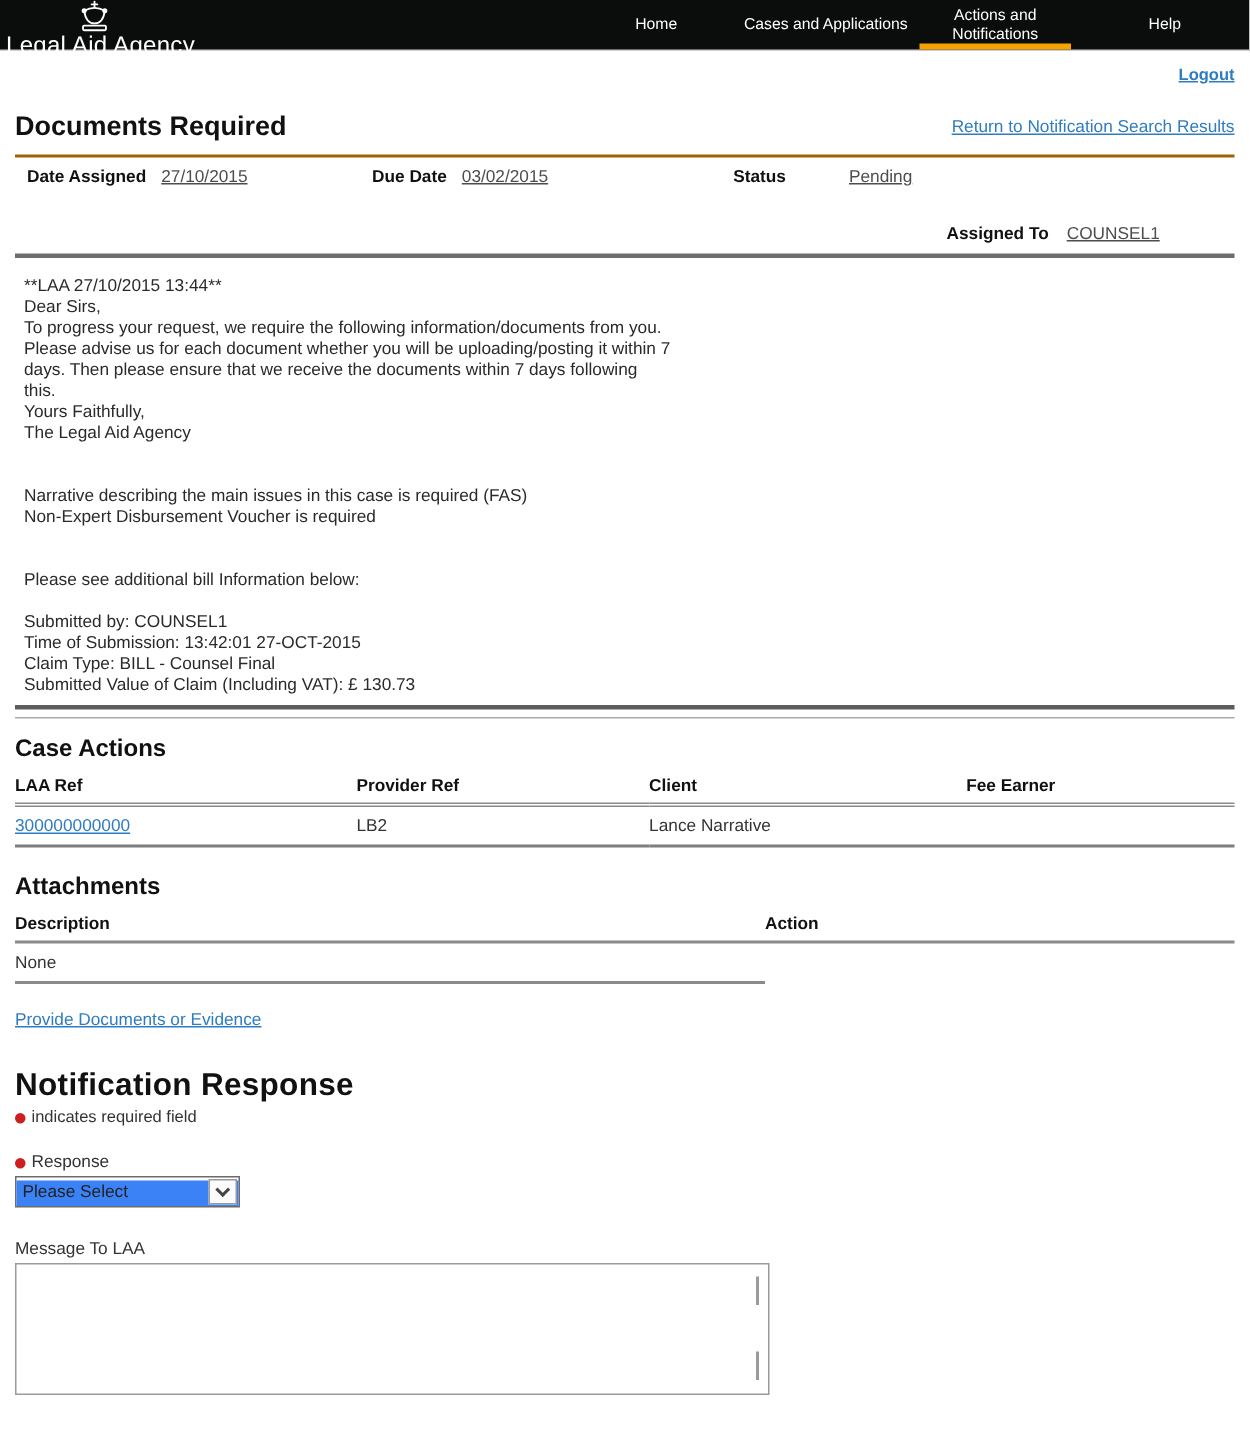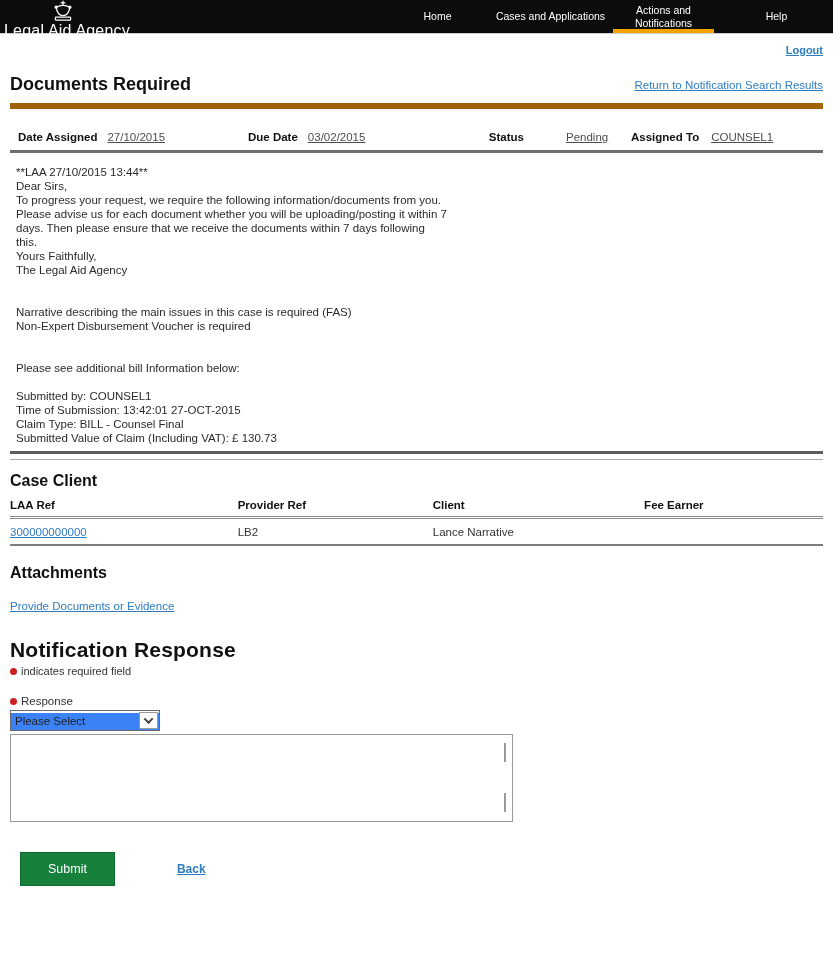--- a/index.html
+++ b/index.html
@@ -47,32 +47,32 @@
   .logout-row a{font-size:11px;font-weight:bold;padding-left:16px;}
 
   
   .content{padding:0 10px;}
   .page-header{display:flex;align-items:center;justify-content:space-between;margin-top:12px;}
   .page-header h1{font-size:18px;font-weight:bold;color:#111;}
   .page-header a{font-size:11.5px;}
 
   .summary-bar{
     margin-top:8px;
-    border-top:6px solid #a16207;
+    border-top:2px solid #a16207;
     border-bottom:3px solid var(--rule_dark);
-    padding:22px 6px 7px 8px;
+    padding:7px 6px 7px 8px;
     display:flex;font-size:11.5px;
   }
   .sgroup{display:flex;align-items:baseline;}
   .sgroup .lbl{font-weight:bold;color:#111;}
   .sgroup .val{color:#4d4d4d;margin-left:10px;text-decoration:underline;}
   .g1{width:230px;}
   .g2{width:218px;}
   .g3{width:165px;justify-content:center;}.g3 .val{margin-left:42px;}
-  .g4{flex:1;}.g4 .val{margin-left:12px;}
+  .g4{flex:1;}.g4 .val{margin-left:12px;margin-top:38px;}
 
   .message{
     margin:12px 6px 0;
     font-size:11.5px;line-height:14px;color:#2a2a2a;
     white-space:pre-line;
   }
   .divider-thick{border:0;border-top:3px solid #5d5d5d;margin-top:6px;}
   .divider-thin{border:0;border-top:1px solid #aaaaaa;margin-top:5px;}
 
   h2.section{font-size:16px;font-weight:bold;color:#111;margin-top:12px;}
@@ -211,21 +211,21 @@
 Please see additional bill Information below:
 
 Submitted by: COUNSEL1
 Time of Submission: 13:42:01 27-OCT-2015
 Claim Type: BILL - Counsel Final
 Submitted Value of Claim (Including VAT): £ 130.73</div>
   <div class="divider-thick"></div>
   <div class="divider-thin"></div>
 
   
-  <h2 class="section">Case Client</h2>
+  <h2 class="section">Case Actions</h2>
   <table class="case-table">
     <thead>
       <tr>
         <th class="c1">LAA Ref</th>
         <th class="c2">Provider Ref</th>
         <th class="c3">Client</th>
         <th class="c4">Fee Earner</th>
       </tr>
     </thead>
     <tbody>
@@ -233,20 +233,34 @@
         <td class="c1"><a>300000000000</a></td>
         <td class="c2">LB2</td>
         <td class="c3">Lance Narrative</td>
         <td class="c4"></td>
       </tr>
     </tbody>
   </table>
 
   
   <h2 class="section attach">Attachments</h2>
+  <table class="attach-table">
+    <thead>
+      <tr>
+        <th class="c1">Description</th>
+        <th class="c2">Action</th>
+      </tr>
+    </thead>
+    <tbody>
+      <tr>
+        <td class="c1">None</td>
+        <td class="c2"></td>
+      </tr>
+    </tbody>
+  </table>
 
   <a class="provide-link">Provide Documents or Evidence</a>
 
   
   <h2 class="section notif">Notification Response</h2>
   <div class="req-note">
     <span class="red-dot"></span>
     <span>indicates required field</span>
   </div>
 
@@ -256,20 +270,21 @@
   </div>
   <span class="select-box">
     <select>
       <option>Please Select</option>
     </select>
     <span class="select-arrow">
       <span class="chev chev-down"></span>
     </span>
   </span>
 
+  <div class="plain-label">Message To LAA</div>
   <div class="textarea-wrap">
     <textarea style=""></textarea>
     <span class="scroll-chev top"><span class="chev chev-up"></span></span>
     <span class="scroll-chev bottom"><span class="chev chev-down"></span></span>
   </div>
 
   
   <div class="actions">
     <button class="submit-btn">Submit</button>
     <a class="back-link">Back</a>

